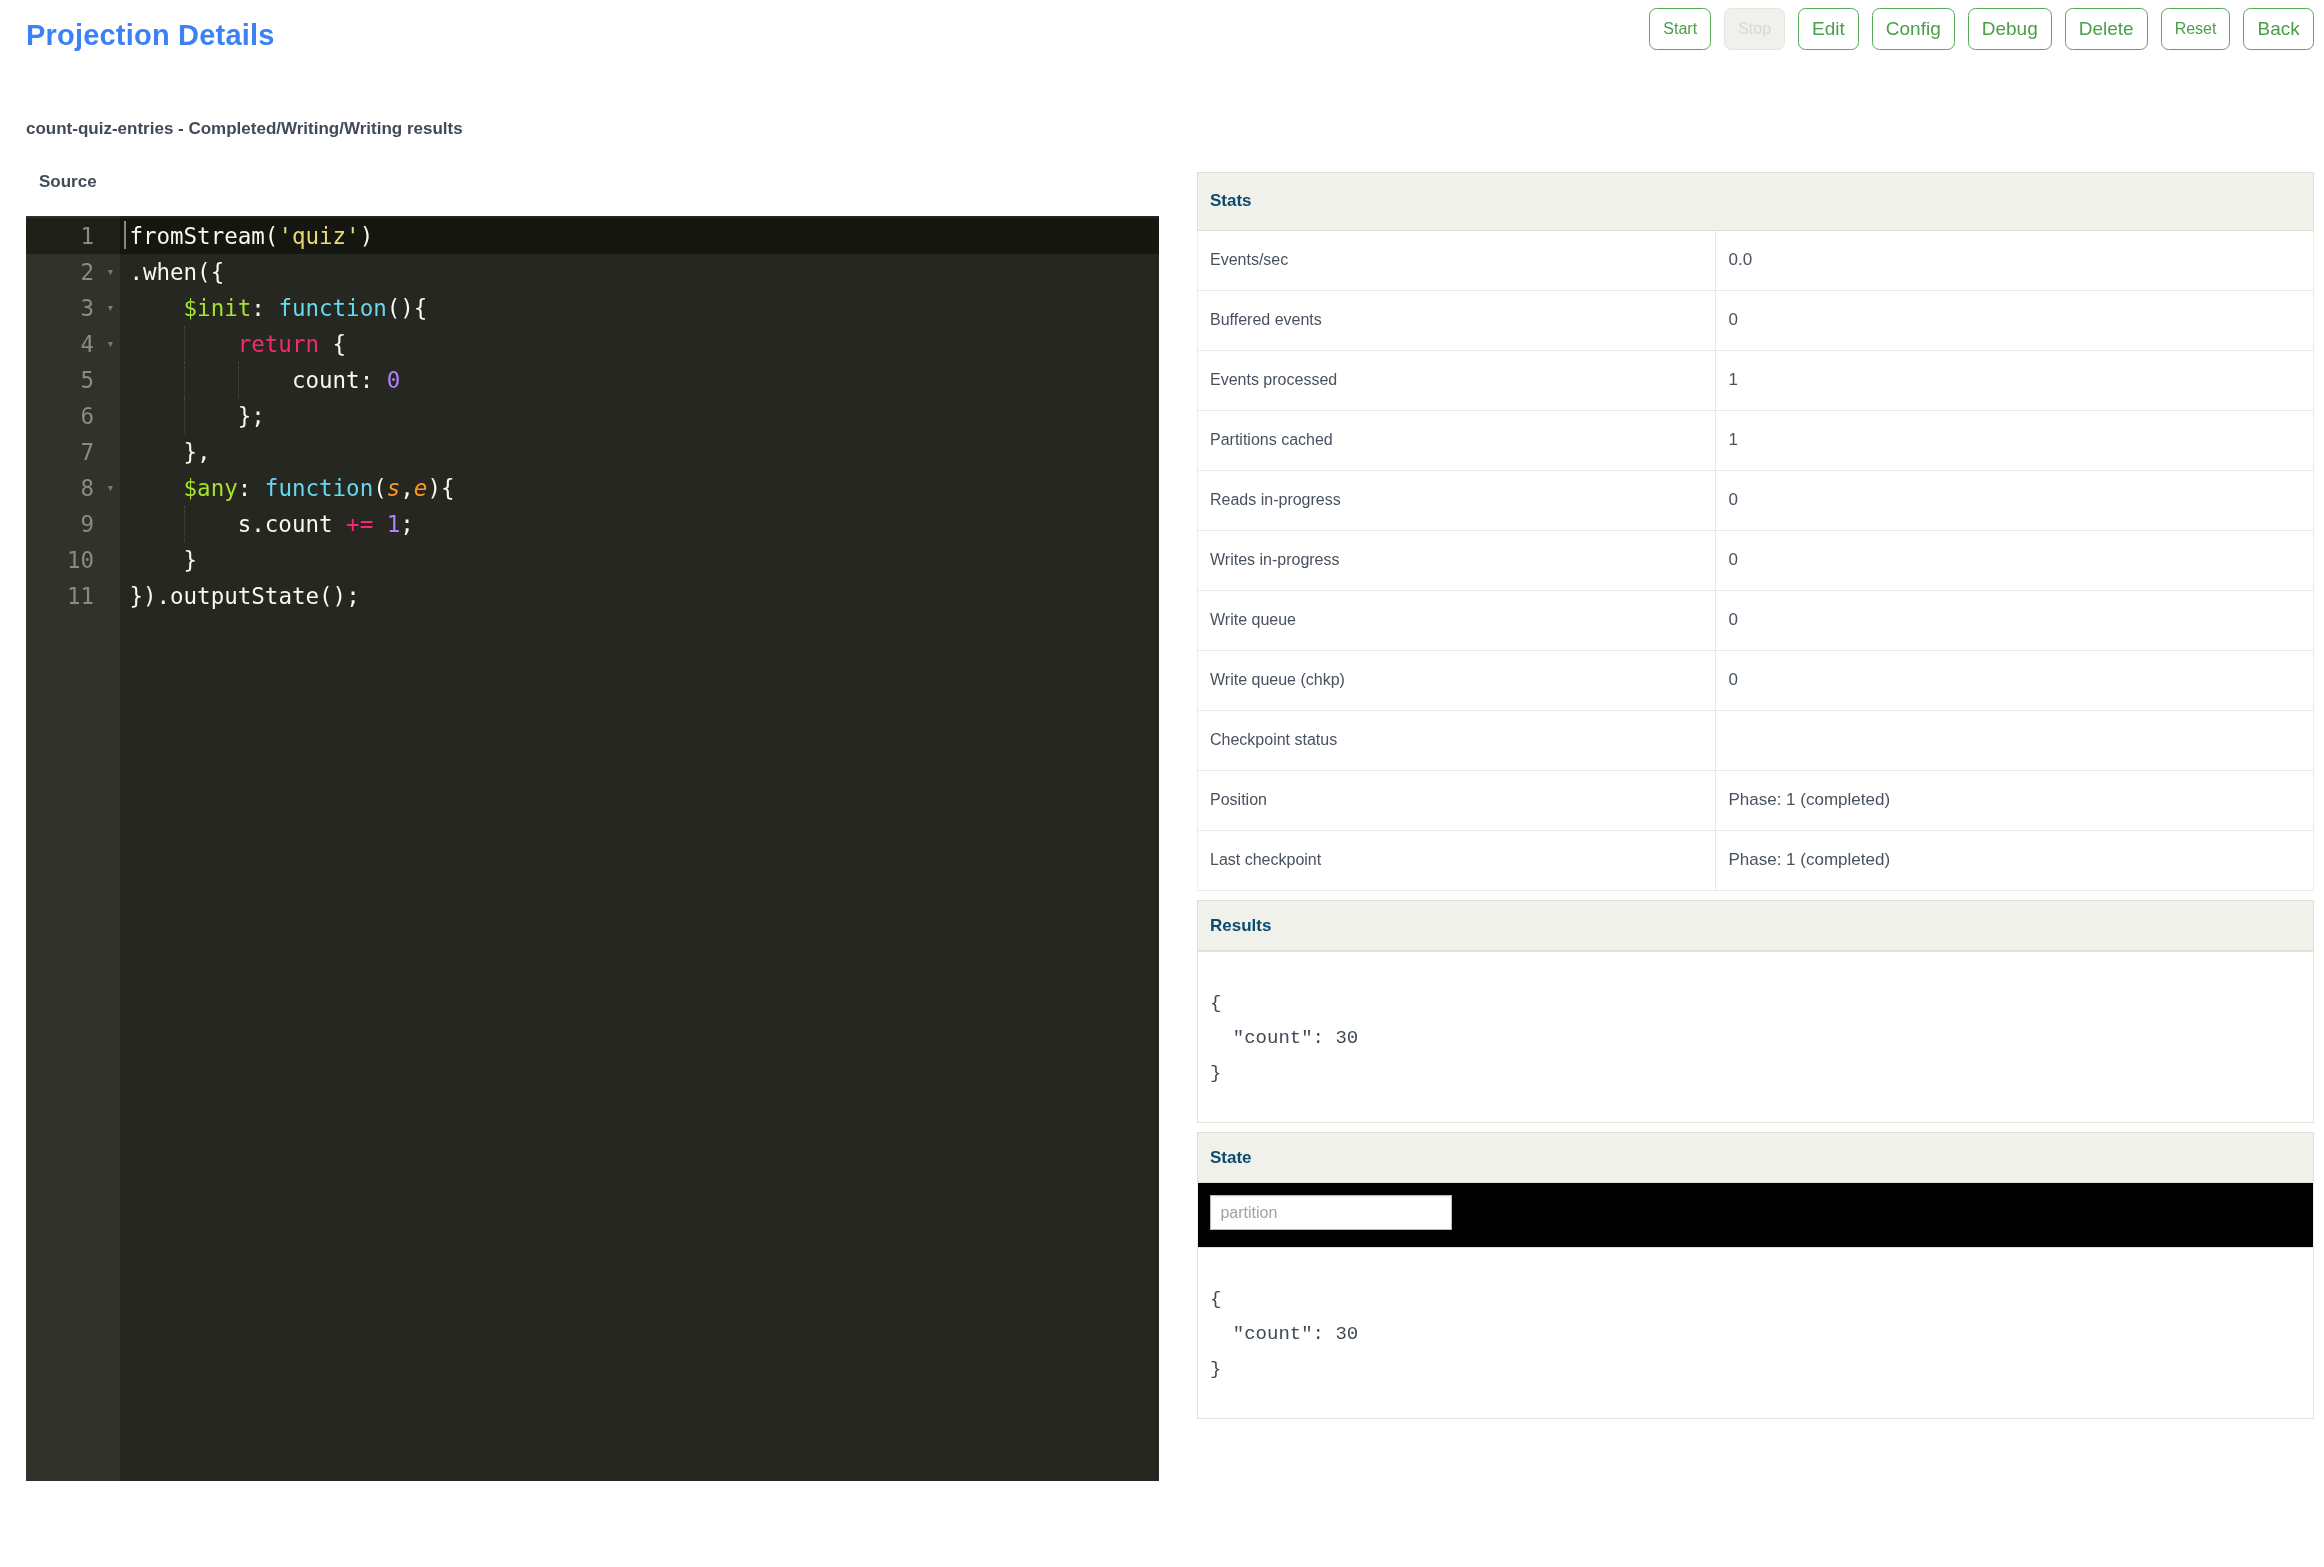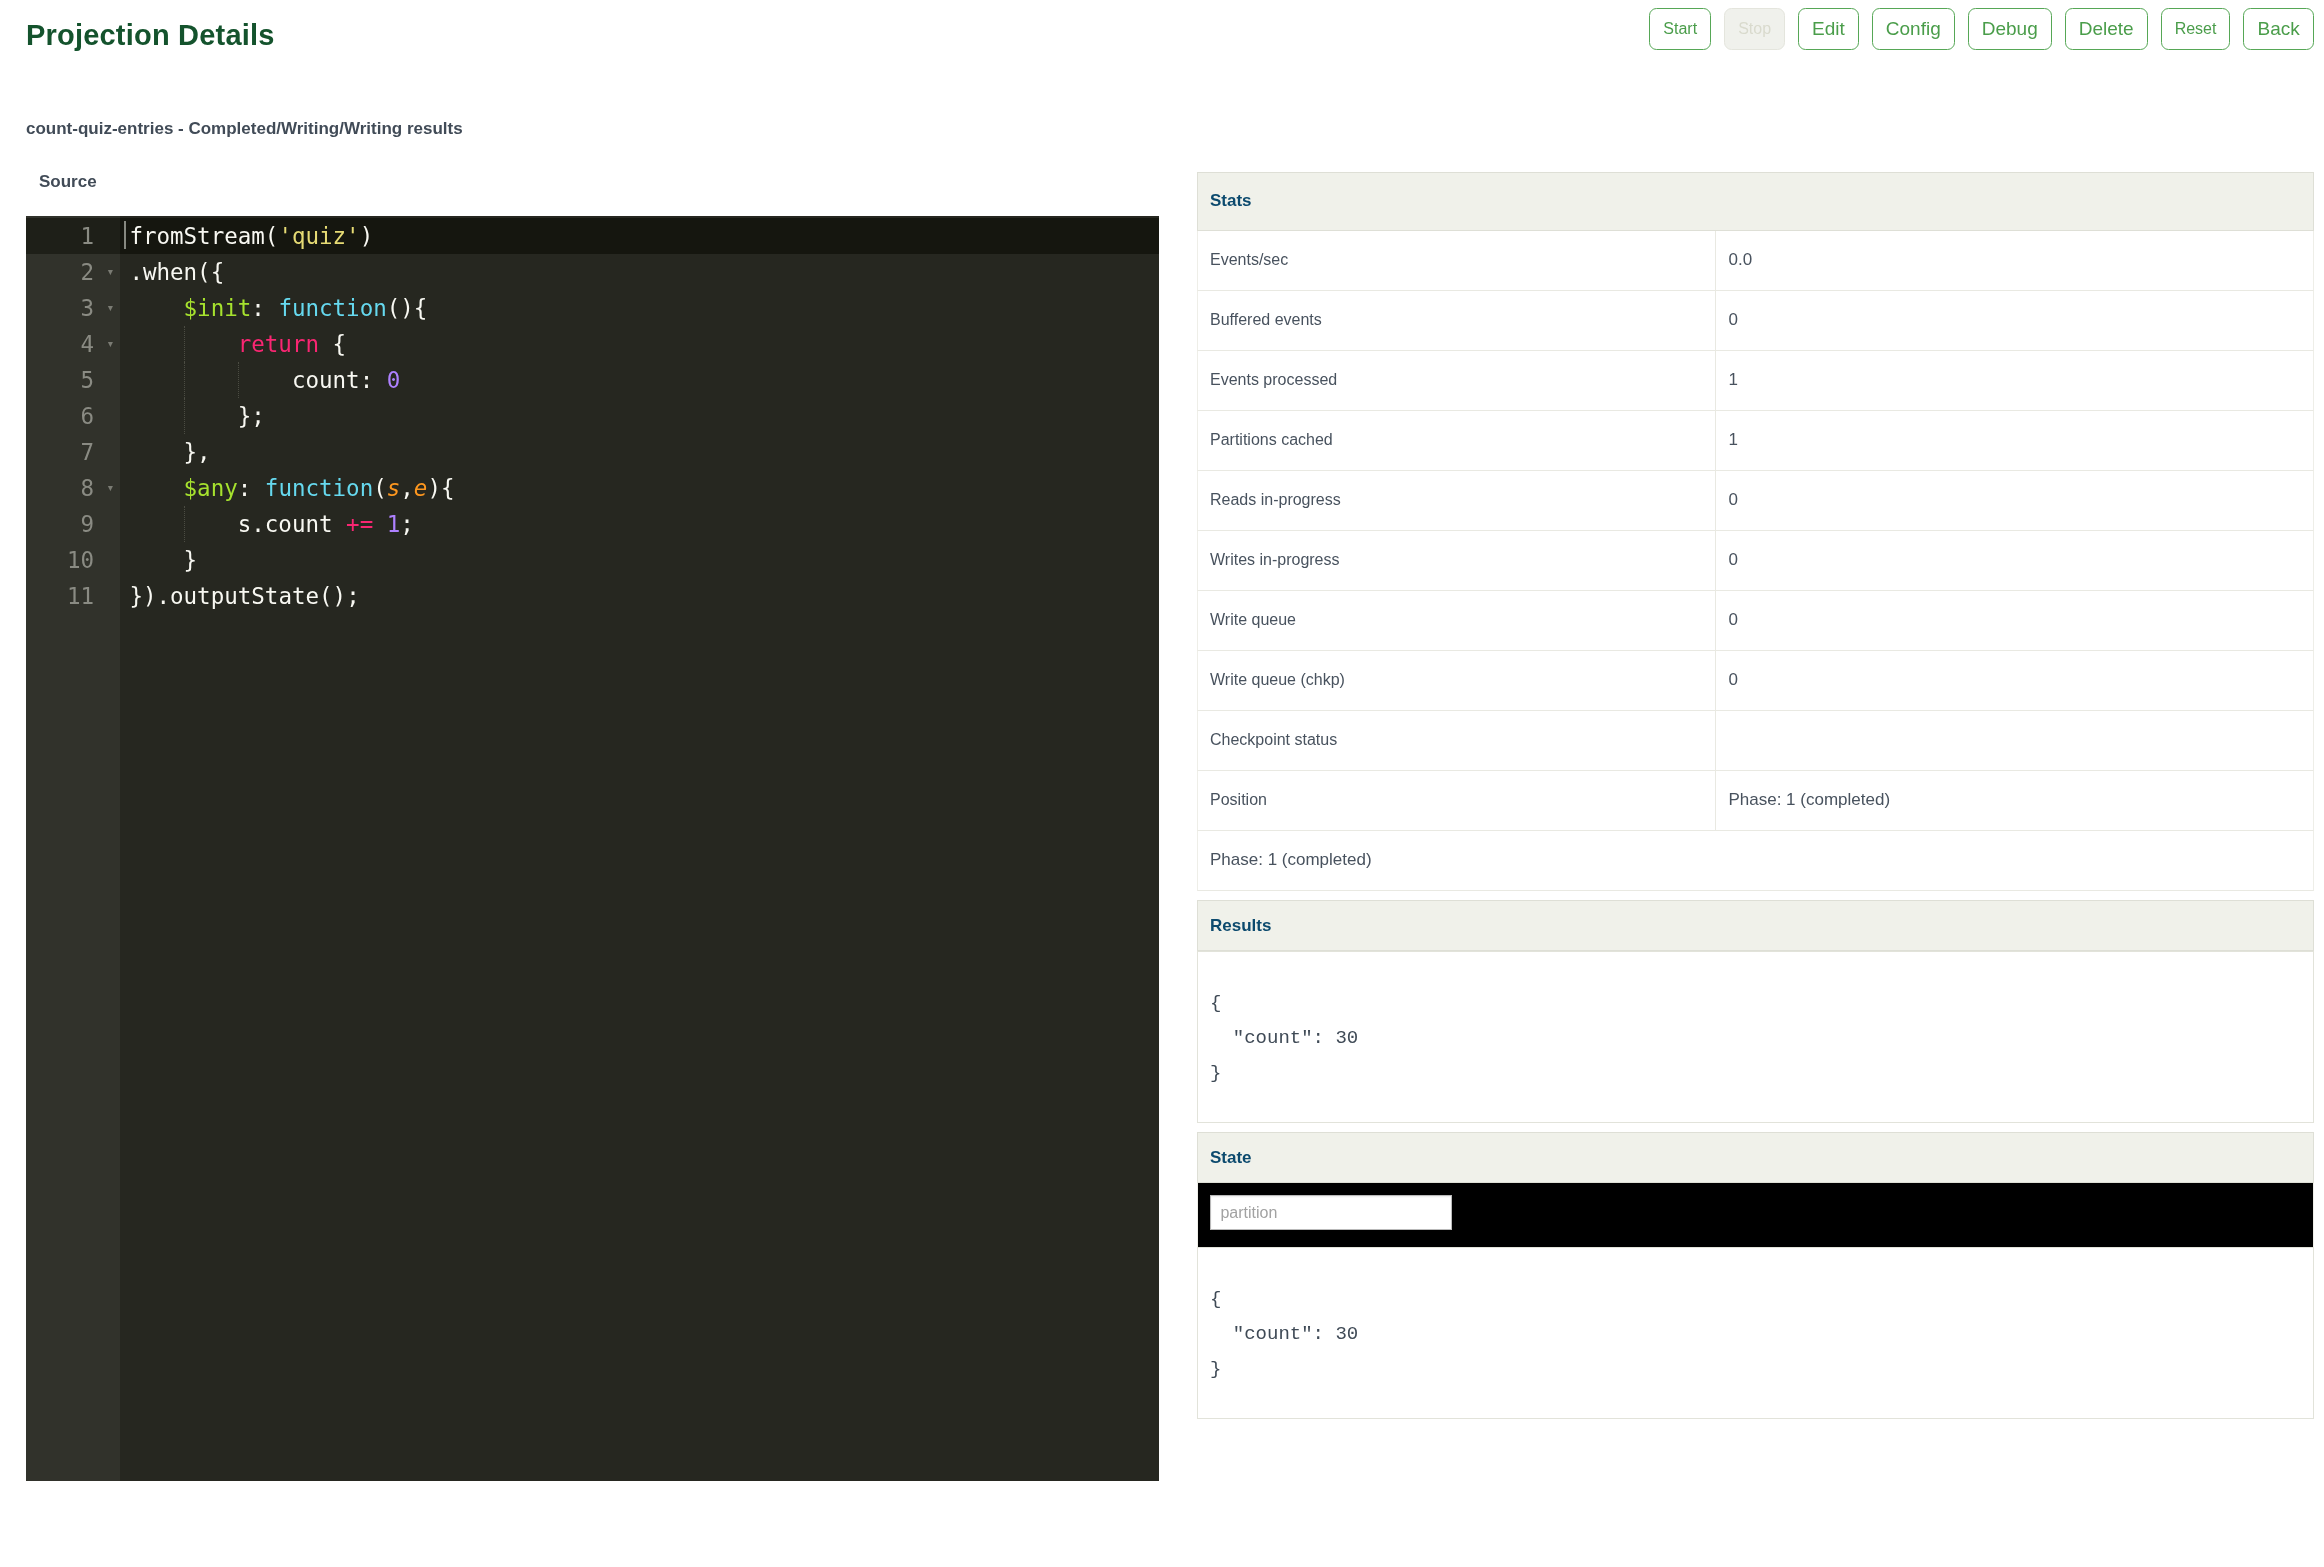--- a/index.html
+++ b/index.html
@@ -7,21 +7,21 @@
   body {
     width:2324px; height:1567px;
     font-family:"Liberation Sans", sans-serif;
     color:#414b57;
     overflow:hidden;
   }
   .page { width:2324px; height:1567px; padding:7.5px 10.3px 0 26px; position:relative; }
 
   
   .topbar { display:flex; justify-content:space-between; align-items:flex-start; }
-  h1.title { font-size:29px; font-weight:700; color:#14532d; margin-top:11.2px; letter-spacing:0.2px; }
+  h1.title { font-size:29px; font-weight:700; color:#3b82f6; margin-top:11.2px; letter-spacing:0.2px; }
   .btn-row { display:flex; gap:13px; align-items:flex-start; }
   .btn-row button {
     height:42px; padding:0 13px; background:#ffffff;
     border:1.9px solid #56a756; border-radius:7.5px;
     color:#4a9d4a; font-family:"Liberation Sans",sans-serif;
     font-size:19px; cursor:pointer;
   }
   .btn-row button:nth-child(1),
   .btn-row button:nth-child(2),
   .btn-row button:nth-child(7) { font-size:16px; }
@@ -228,20 +228,21 @@
           </div>
           <div class="stat-row">
             <div class="stat-label">Checkpoint status</div>
             <div class="stat-value"></div>
           </div>
           <div class="stat-row">
             <div class="stat-label">Position</div>
             <div class="stat-value">Phase: 1 (completed)</div>
           </div>
           <div class="stat-row">
+            <div class="stat-label">Last checkpoint</div>
             <div class="stat-value">Phase: 1 (completed)</div>
           </div>
         </div>
 
       <div class="section-header results">
           <span>Results</span>
         </div>
       <pre class="json-panel">{
   "count": 30
 }</pre>

